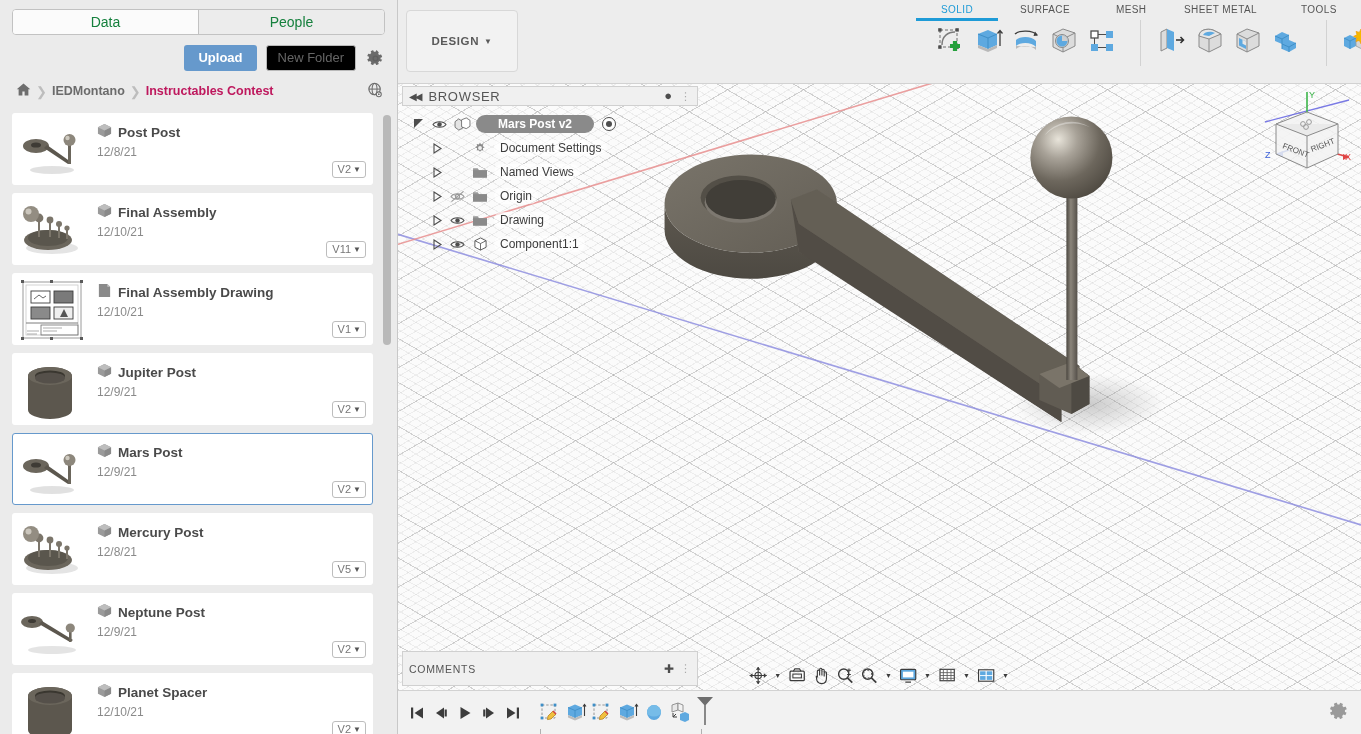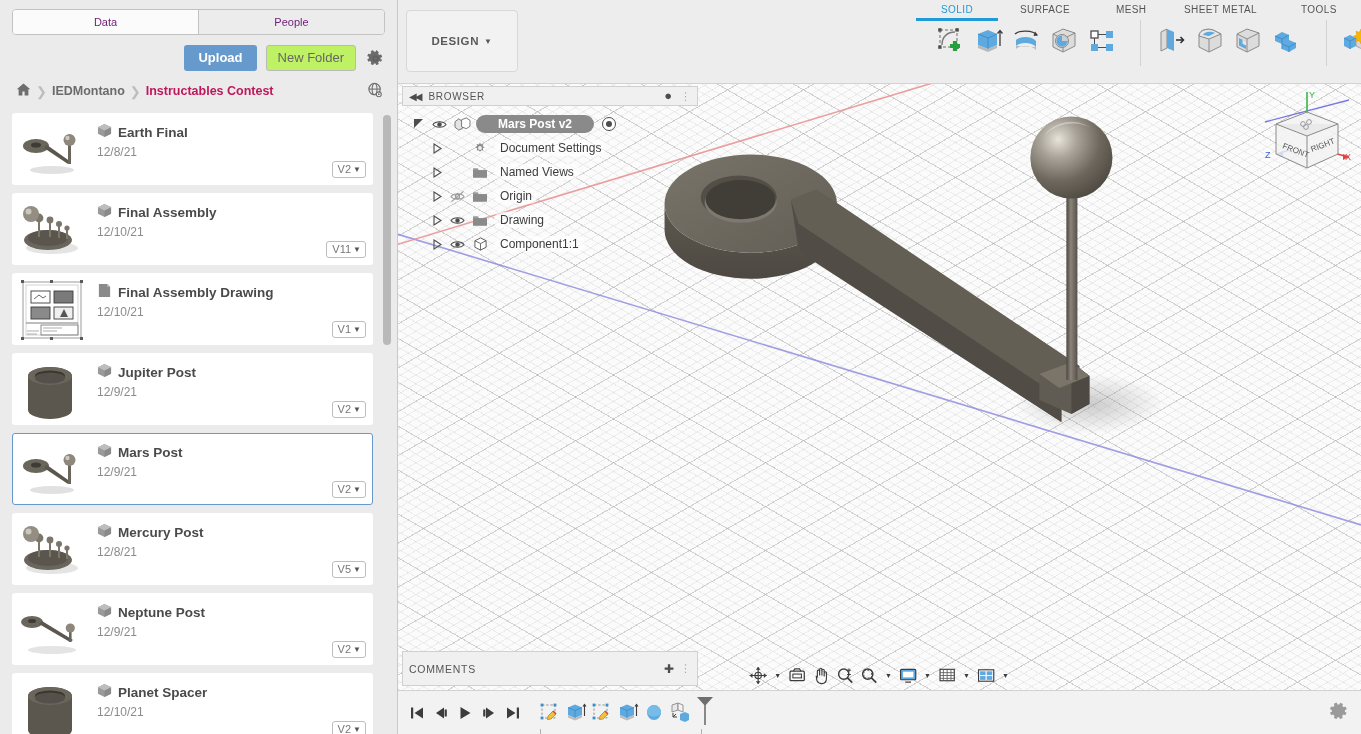--- a/index.html
+++ b/index.html
@@ -18,36 +18,36 @@
     position:relative; flex:0 0 398px;
     border-right:1px solid #c8c8c8;
   }
   .tabs-row {
     display:flex; margin:9px 12px 0 12px;
     border:1px solid #c2c2c2; border-radius:4px; overflow:hidden;
     height:26px; background:#fbfbfb;
   }
   .tab {
     flex:1; display:flex; align-items:center; justify-content:center;
-    font-size:11px; color:#701a75; cursor:default; background:#fbfbfb;
+    font-size:14px; color:#15803d; cursor:default; background:#fbfbfb;
   }
   .tab + .tab { border-left:1px solid #c2c2c2; background:#ececec; }
   .tab.active { background:#fbfbfb; }
 
   .actions-row {
     display:flex; align-items:center; justify-content:flex-end;
     gap:9px; margin:10px 12px 0 0; height:26px;
   }
   .btn-upload {
     background:#6699cc; color:#fff; font-weight:bold; font-size:13px;
     border:none; border-radius:3px; padding:5px 14px; cursor:pointer;
     height:26px; line-height:16px;
   }
   .btn-newfolder {
-    background:#bef264; color:#666; font-size:13px;
+    background:#000000; color:#666; font-size:13px;
     border:1px solid #b9b9b9; border-radius:3px; padding:4px 11px;
     cursor:pointer; height:26px; line-height:16px;
   }
   .gear-btn { width:20px;height:20px; cursor:pointer; display:flex;align-items:center;justify-content:center;}
 
   .breadcrumb {
     display:flex; align-items:center; gap:5px;
     margin:9px 12px 0 16px; height:22px; font-size:12.5px;
   }
   .crumb { color:#6b6b6b; font-weight:bold; cursor:pointer; }
@@ -147,21 +147,21 @@
 
   
   #browser-panel {
     position:absolute; left:4px; top:2px; width:296px;
     background:transparent; z-index:6;
   }
   .bp-header {
     height:20px; background:#f0f0f0; border:1px solid #d0d0d0;
     display:flex; align-items:center; padding:0 6px; gap:8px;
   }
-  .bp-title { font-size:10px; letter-spacing:.7px; color:#555; }
+  .bp-title { font-size:13px; letter-spacing:.7px; color:#555; }
   .bp-min { margin-left:auto; cursor:pointer; color:#4d4d4d; font-size:13px; line-height:10px;}
   .bp-grip { cursor:col-resize; color:#aaa; font-size:11px; }
   .bp-collapse { cursor:pointer; color:#4d4d4d; font-size:10px; letter-spacing:-2px;}
 
   .tree { padding:6px 0 0 6px; }
   .tnode { display:flex; align-items:center; height:24px; gap:4px; }
   .tarrow {
     width:14px; text-align:center; color:#555; font-size:9px; cursor:pointer;
     display:flex; align-items:center; justify-content:center;
   }
@@ -276,21 +276,21 @@
       <circle cx="51.5" cy="20" r="6" fill="#8d877c"></circle>
       <circle cx="49.5" cy="18" r="2.2" fill="#ddd9d0" opacity=".8"></circle>
     </svg>
     </div>
     <div class="file-title-row">
       <span><svg width="15" height="15" viewBox="0 0 16 16">
                 <path d="M8 1 L15 4.5 L15 11.5 L8 15 L1 11.5 L1 4.5 Z" fill="#9a9a9a"></path>
                 <path d="M1 4.5 L8 8 L15 4.5 L15 11.5 L8 15 L8 8 Z" fill="#8a8a8a"></path>
                 <path d="M1 4.5 L8 1 L15 4.5 L8 8 Z" fill="#bdbdbd"></path>
               </svg></span>
-      <span class="file-title">Earth Final</span>
+      <span class="file-title">Post Post</span>
     </div>
     <div class="file-date">12/8/21</div>
     <div class="ver-badge">
       <span>V2</span>
       <span class="caret">▼</span>
     </div>
         </div>
         <div class="file-card">
     <div class="thumb">
       <svg width="70" height="60" viewBox="0 0 70 60">

